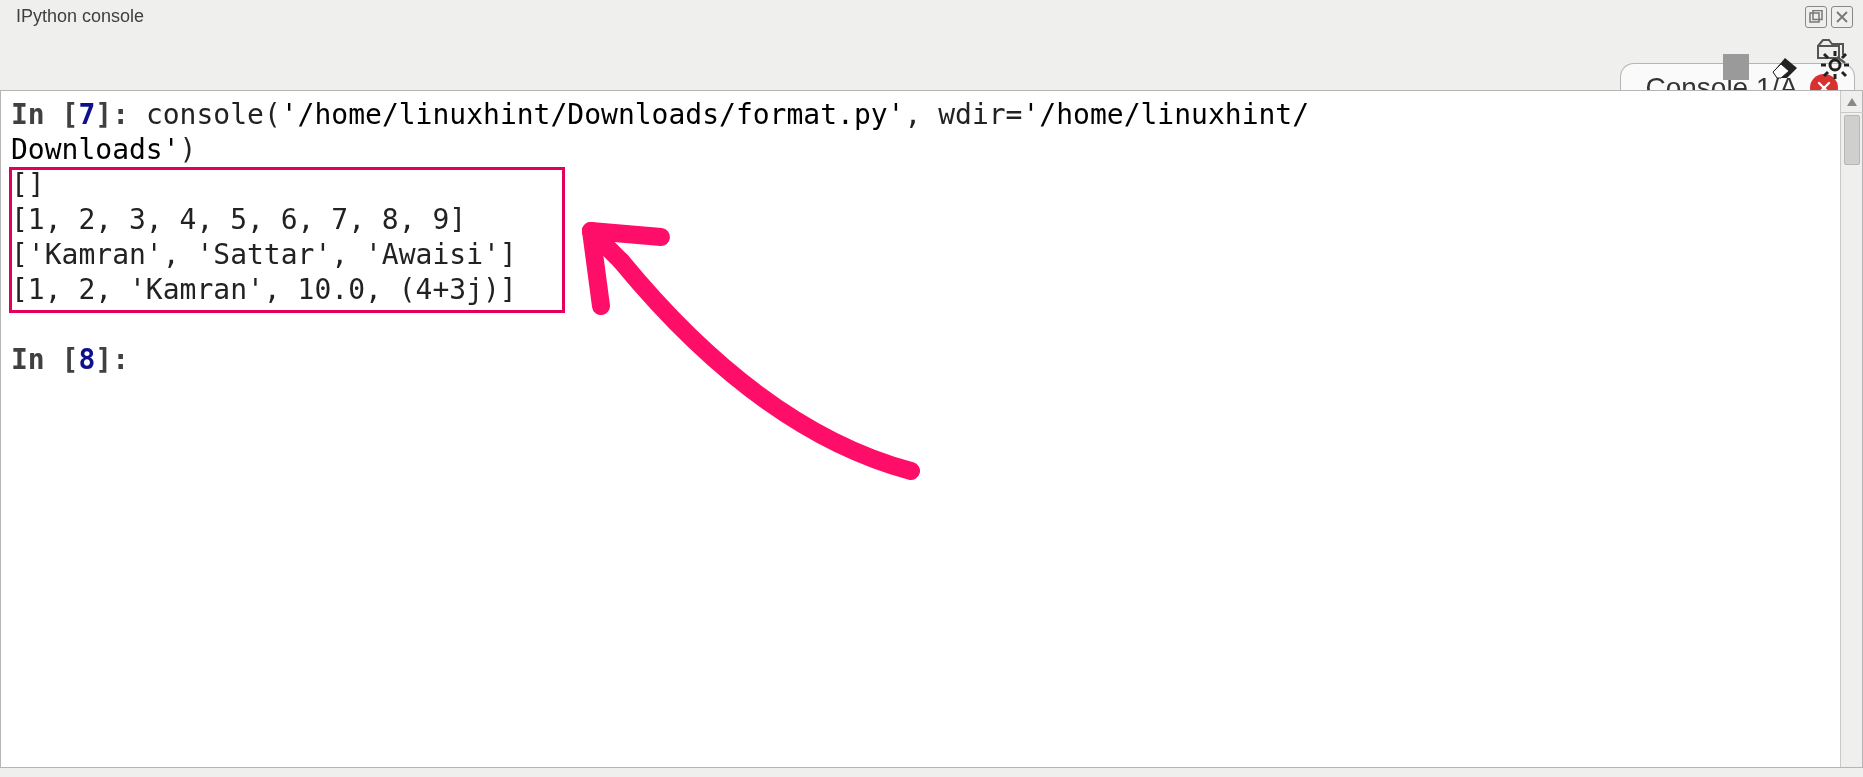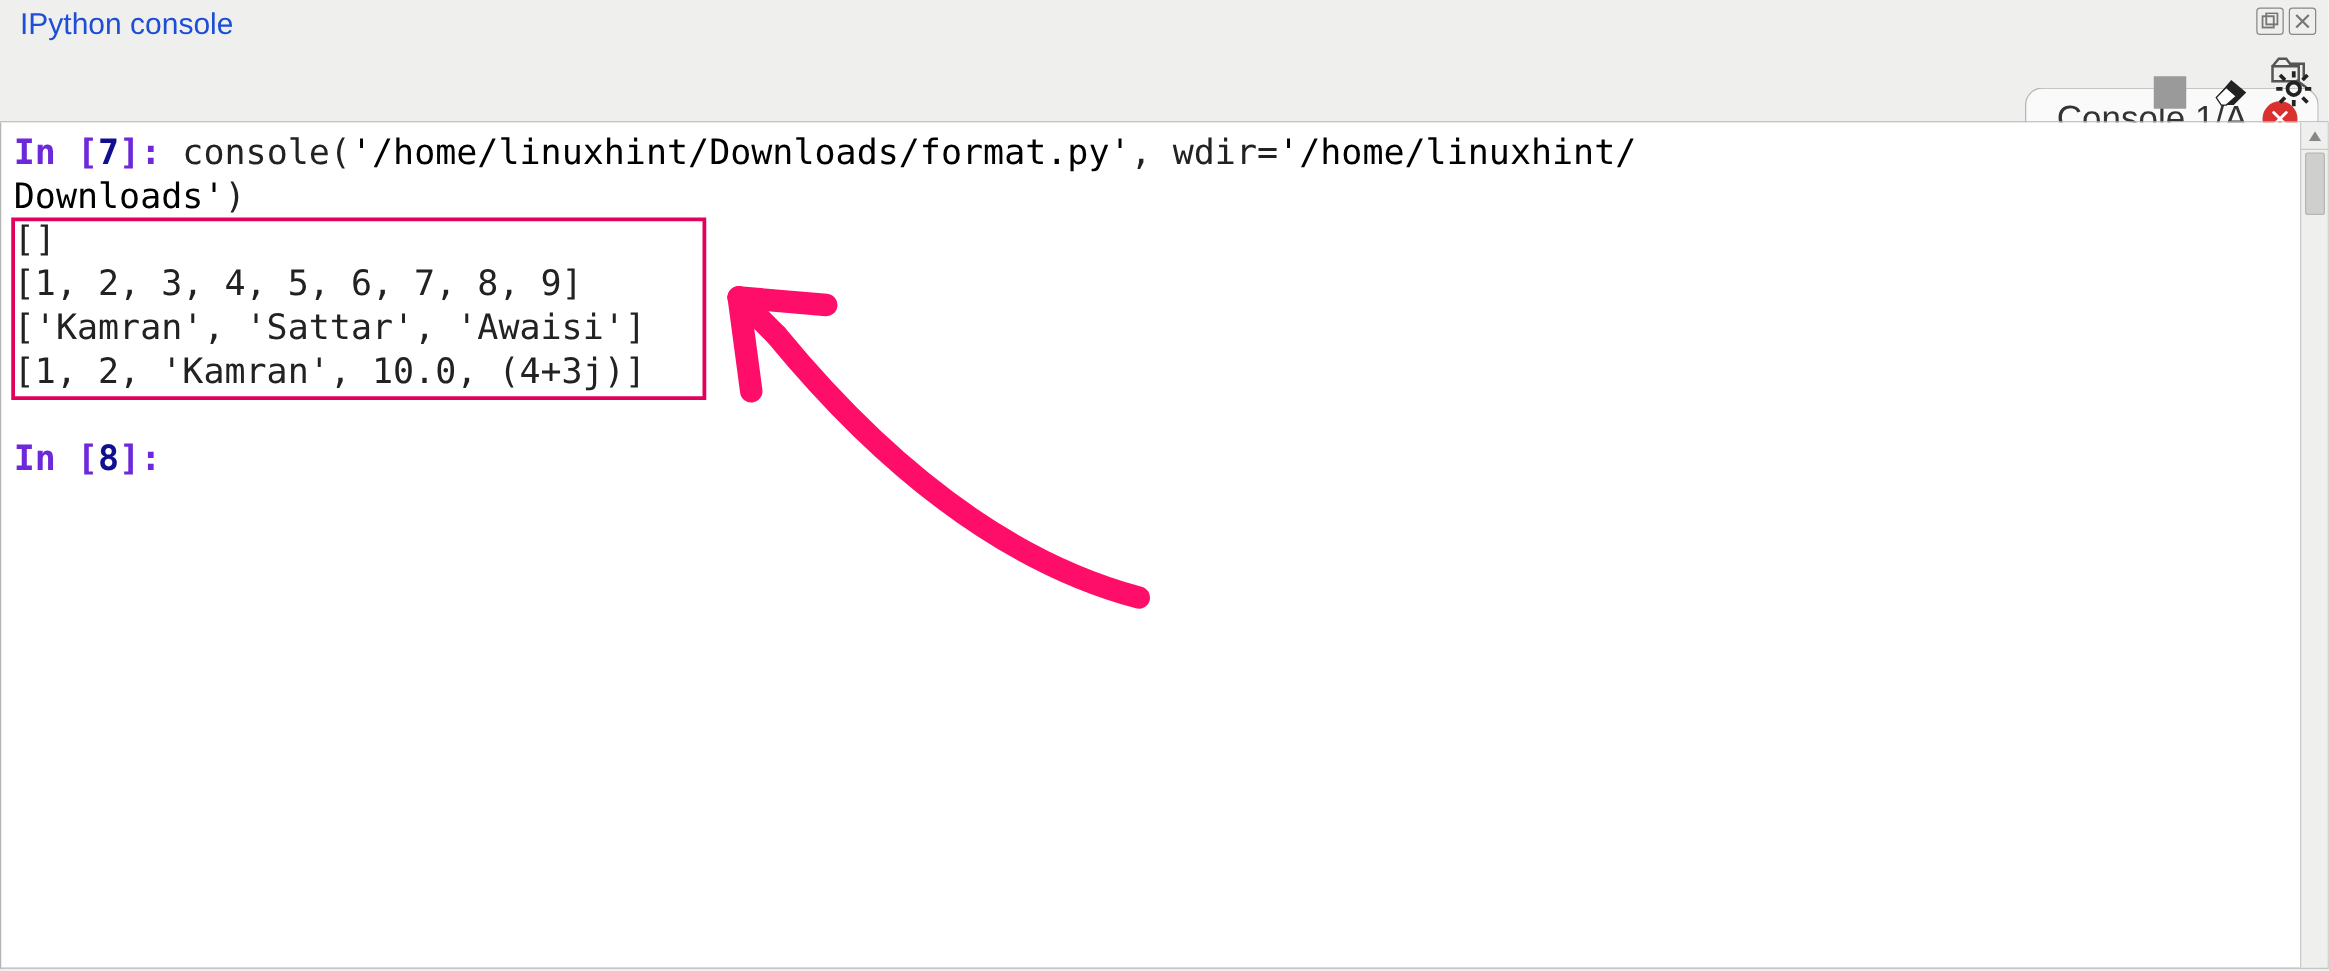--- a/index.html
+++ b/index.html
@@ -5,22 +5,22 @@
     * { margin: 0; padding: 0; box-sizing: border-box; }
     body {
       font-family: sans-serif;
       background: #efefed;
       width: 1863px;
       height: 777px;
       overflow: hidden;
       position: relative;
     }
     .panel-title {
-      font-size: 24px;
-      color: #1d4ed8;
+      font-size: 18px;
+      color: #404040;
       padding: 6px 16px 8px 16px;
       font-weight: normal;
     }
     .window-controls {
       position: absolute;
       top: 6px;
       right: 10px;
       display: flex;
       gap: 4px;
     }
@@ -103,21 +103,21 @@
       margin: 0 0 0 0;
     }
     .code {
       font-family: "DejaVu Sans Mono", Menlo, Consolas, monospace;
       font-size: 28px;
       line-height: 1.25;
       padding: 6px 10px;
       white-space: pre;
       color: #222;
     }
-    .prompt-in { color: #6d28d9; font-weight: bold; }
+    .prompt-in { color: #404040; font-weight: bold; }
     .prompt-num { color: #10108f; font-weight: bold; }
     .str-green { color: #000000; }
     .out-text { color: #222; }
     .highlight-box {
       position: absolute;
       border: 3px solid #e3005d;
       pointer-events: none;
     }
     .arrow-annot {
       position: absolute;

